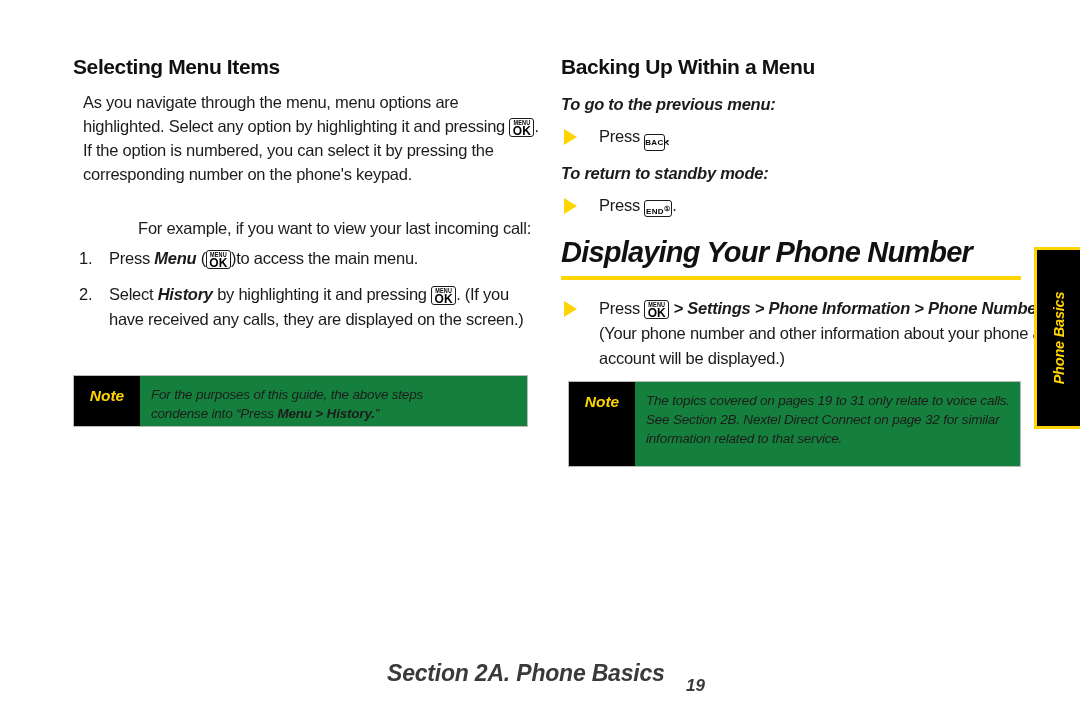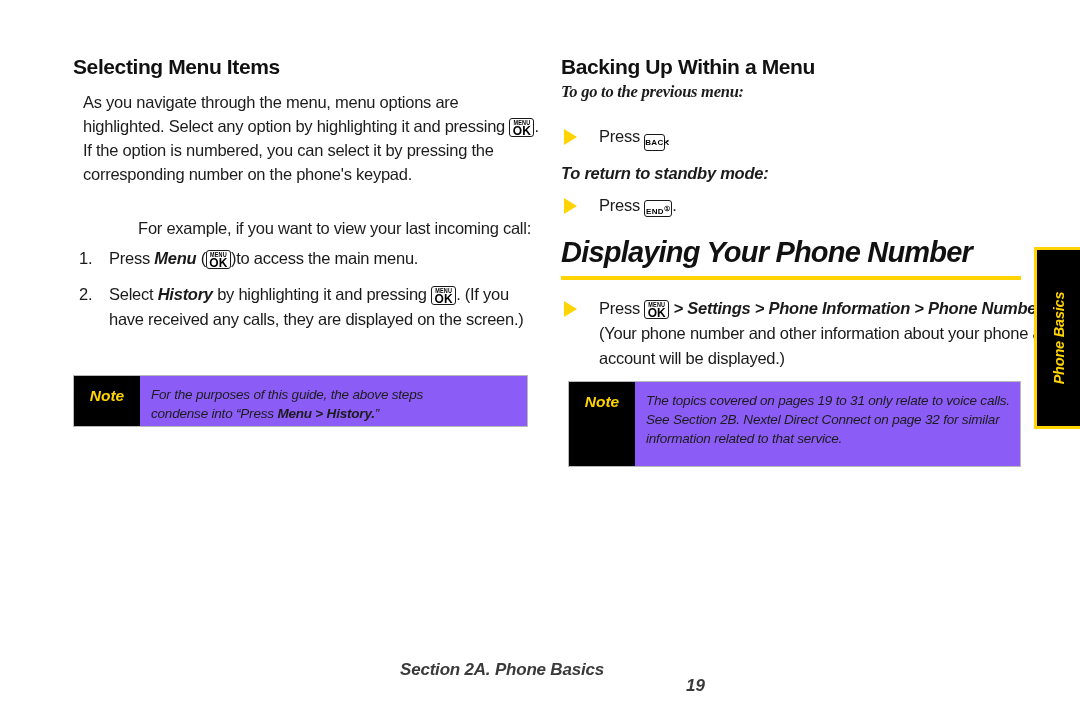--- a/index.html
+++ b/index.html
@@ -130,21 +130,21 @@
     border-left: 13px solid #FFD400;
     border-top: 8px solid transparent;
     border-bottom: 8px solid transparent;
   }
 
   
   .note {
     display: flex;
     border: 1px solid #b9b9b9;
     box-sizing: border-box;
-    background: #8b5cf6;
+    background: #15803d;
   }
   .note-label {
     background: #000;
     color: #FFD400;
     font-style: italic;
     font-weight: bold;
     font-size: 15.5px;
     display: flex;
     align-items: flex-start;
     justify-content: center;
@@ -212,26 +212,25 @@
   }
   .footer-inner {
     display: inline-block;
     position: relative;
     width: 330px;
     text-align: left;
     padding-left: 12px;
     box-sizing: border-box;
   }
   .footer-text {
-    font-size: 17px;
+    font-size: 23px;
     font-style: italic;
     font-weight: bold;
     color: #3a3a3a;
     letter-spacing: -0.2px;
-    margin-left: 13px;
   }
   .footer-page {
     position: absolute;
     right: 0;
     top: 16px;
     font-size: 17px;
     font-style: italic;
     font-weight: bold;
     color: #3a3a3a;
   }
@@ -267,21 +266,21 @@
       <span>For the purposes of this guide, the above steps</span><br>
       <span>condense into “Press </span><b>Menu &gt; History.</b><span>”</span>
     </div>
   </div>
 </div>
 
 <div class="col col-right">
 
   <h2 class="h2" style="position:absolute; top:55px; left:0;text-align:center;">Backing Up Within a Menu</h2>
 
-  <p class="body-p" style="position:absolute; top:80px; left:0; font-style:italic; font-weight:bold;font-family:Liberation Serif, serif;">To go to the previous menu:</p>
+  <p class="body-p" style="position:absolute; top:92px; left:0; font-style:italic; font-weight:bold;">To go to the previous menu:</p>
 
   <div class="arrow-item" style="position:absolute; top:124px; left:0; width:460px;">
     <span class="arrow-glyph"></span>
     <span>Press </span><span class="key key-back">BACK</span><span>.</span>
   </div>
 
   <p class="body-p" style="position:absolute; top:161px; left:0; font-style:italic; font-weight:bold;">To return to standby mode:</p>
 
   <div class="arrow-item" style="position:absolute; top:193px; left:0; width:460px;">
     <span class="arrow-glyph"></span>

